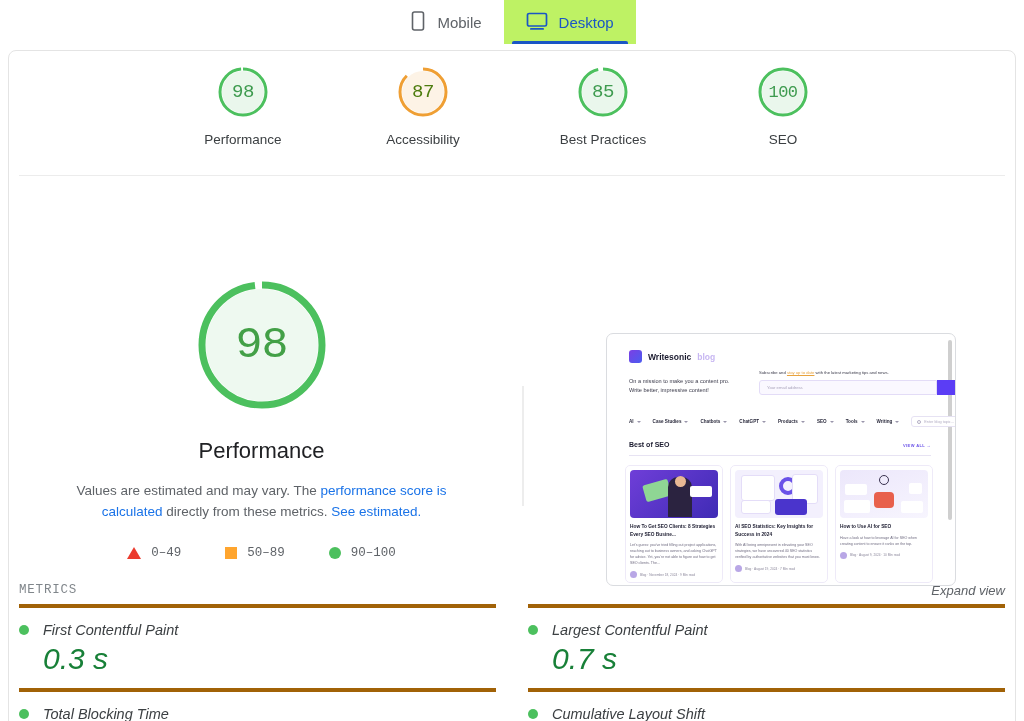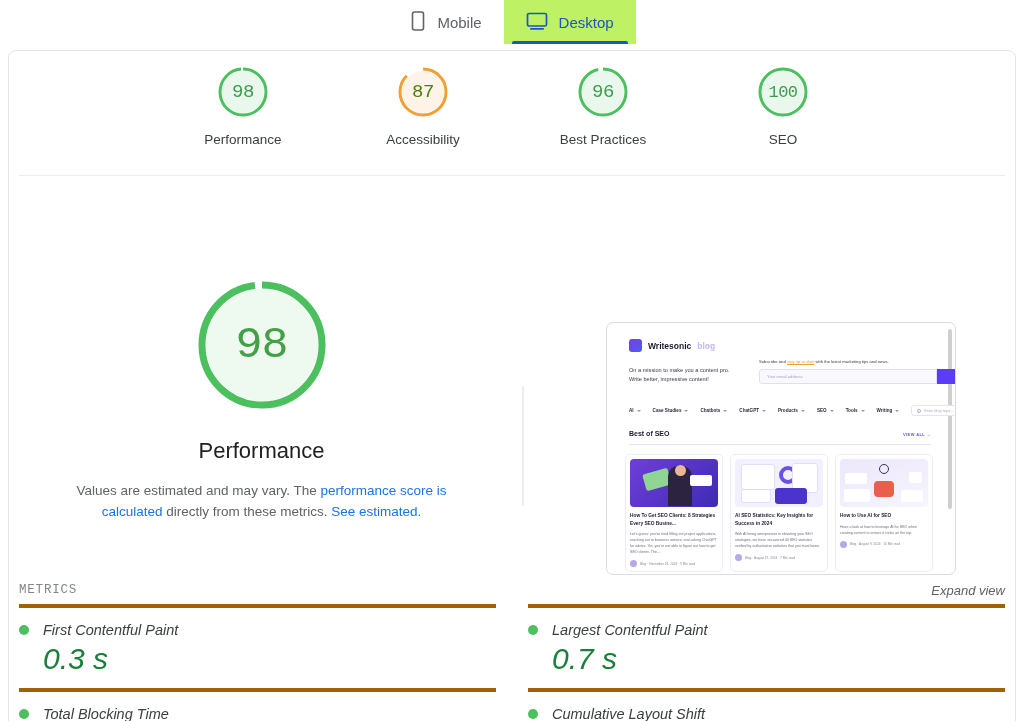--- a/index.html
+++ b/index.html
@@ -77,21 +77,21 @@
                  font-family: "Liberation Mono", monospace; }
   .sw-tri { width: 0; height: 0; border-left: 7px solid transparent; border-right: 7px solid transparent;
             border-bottom: 12px solid #eb3b2e; }
   .sw-sq { width: 12px; height: 12px; background: #ffa52e; }
   .sw-ci { width: 12px; height: 12px; border-radius: 50%; background: #4cc05e; }
 
   .v-divider { position: absolute; left: 513px; top: 155px; width: 2px; height: 120px; background: #ededed; }
 
   
   .thumb {
-    position: absolute; left: 597px; top: 91px; width: 350px; height: 253px;
+    position: absolute; left: 597px; top: 102px; width: 350px; height: 253px;
     border: 1px solid #dadce0; border-radius: 7px; background: #fff; overflow: hidden;
   }
   .thumb-inner { position: absolute; inset: 0; padding: 0; }
   .thumb-scroll { position: absolute; right: 3px; top: 6px; width: 4px; height: 180px;
                   background: #cfcfcf; border-radius: 2px; }
   .thumb-content { position: absolute; left: 0; top: 0; right: 10px; bottom: 0; }
 
   .tlogo-row { position: absolute; left: 22px; top: 16px; display: flex; align-items: center; gap: 6px; }
   .tlogo-sq { width: 13px; height: 13px; border-radius: 3px;
               background: linear-gradient(135deg,#7b3fe4,#4b5cf0); }
@@ -244,21 +244,21 @@
         </div>
         <div class="gauge-caption">Accessibility</div>
       </div>
 
       <div class="gauge-item">
         <div class="gauge-ring">
           <svg width="54" height="54" viewBox="0 0 54 54">
             <circle cx="27" cy="27" r="21" fill="#eaf7ec"></circle>
             <circle cx="27" cy="27" r="23" fill="none" stroke="#4cc05e" stroke-width="3" stroke-dasharray="138.7 144.5" stroke-linecap="butt"></circle>
           </svg>
-          <div class="gauge-num" style="color:#3e9b4f">96</div>
+          <div class="gauge-num" style="color:#3e9b4f">85</div>
         </div>
         <div class="gauge-caption">Best Practices</div>
       </div>
 
       <div class="gauge-item">
         <div class="gauge-ring">
           <svg width="54" height="54" viewBox="0 0 54 54">
             <circle cx="27" cy="27" r="21" fill="#eaf7ec"></circle>
             <circle cx="27" cy="27" r="23" fill="none" stroke="#4cc05e" stroke-width="3" stroke-dasharray="144.5 144.5" stroke-linecap="butt"></circle>
           </svg>
@@ -281,20 +281,34 @@
           </svg>
           <div class="big-num">98</div>
         </div>
 
         <div class="big-title">Performance</div>
 
         <div class="big-desc">
           <span>Values are estimated and may vary. The </span><a href="#">performance score is calculated</a><span> directly from these metrics. </span><a href="#">See estimated.</a>
         </div>
 
+        <div class="legend">
+          <div class="legend-item">
+            <span class="sw-tri"></span>
+            <span>0–49</span>
+          </div>
+          <div class="legend-item">
+            <span class="sw-sq"></span>
+            <span>50–89</span>
+          </div>
+          <div class="legend-item">
+            <span class="sw-ci"></span>
+            <span>90–100</span>
+          </div>
+        </div>
       </div>
 
       <div class="v-divider"></div>
 
       <div class="thumb">
         <div class="thumb-inner">
           <div class="thumb-scroll"></div>
           <div class="thumb-content">
 
             <div class="tlogo-row">

